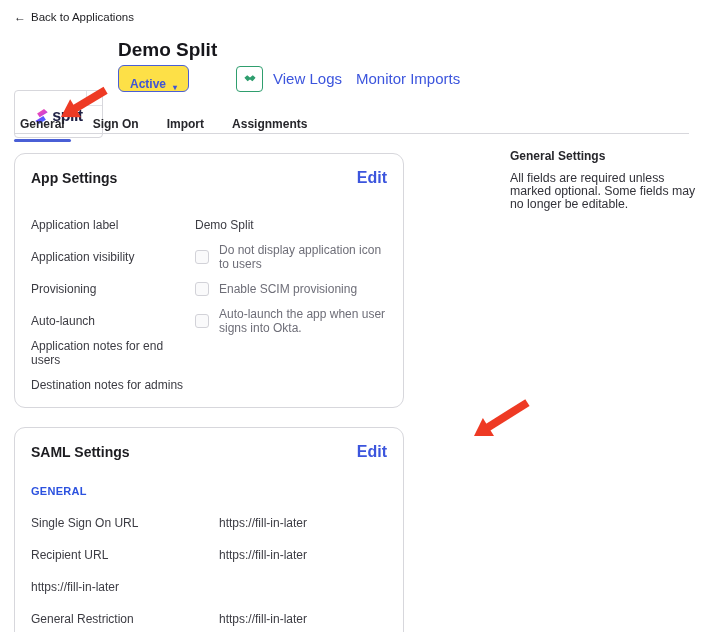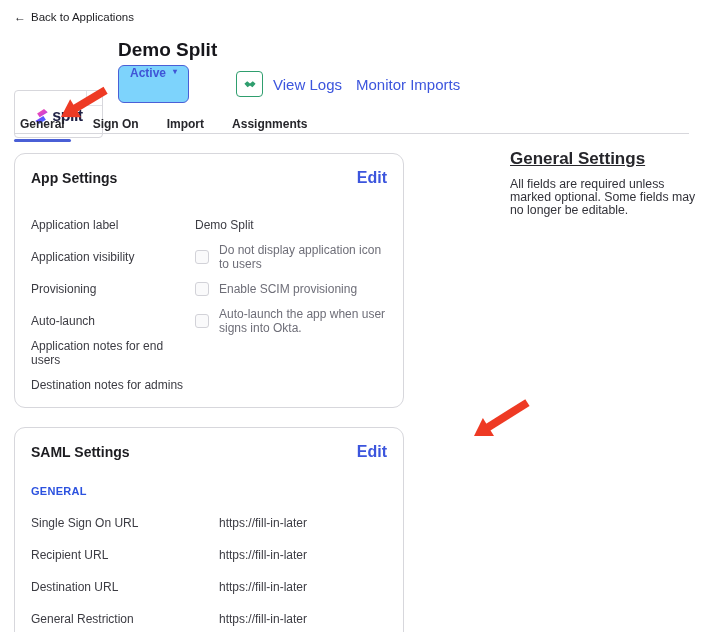--- a/index.html
+++ b/index.html
@@ -45,25 +45,25 @@
 
   .app-title {
     position: absolute; left: 118px; top: 39px;
     font-size: 19px; font-weight: bold; color: #16161b;
   }
   .actions {
     position: absolute; left: 118px; top: 65px;
     display: flex; align-items: center;
   }
   .active-btn {
-    height: 38px; padding: 0 11px;
+    height: 27px; padding: 0 11px;
     border: 1.5px solid #4a5fd6; border-radius: 6px;
-    background: #7dd3fc; color: #3f54d6;
+    background: #fde047; color: #3f54d6;
     font-size: 12px; font-weight: bold;
-    display: flex; align-items: flex-start; gap: 7px;
+    display: flex; align-items: flex-end; gap: 7px;
     cursor: pointer; font-family: inherit;
   }
   .caret { font-size: 8px; position: relative; top: 0.5px; }
   .green-btn {
     width: 27px; height: 26px; margin-left: 47px;
     border: 1.5px solid #2f9e6e; border-radius: 4px;
     background: #fff;
     display: flex; align-items: center; justify-content: center;
     cursor: pointer;
   }
@@ -124,21 +124,21 @@
   .check-label { color: #6e6e78; }
 
   .section-label {
     margin-top: 24px;
     font-size: 11px; font-weight: bold; color: #2c52df;
     letter-spacing: 0.3px;
   }
 
   
   .side-panel { position: absolute; left: 510px; top: 149px; width: 186px; }
-  .side-title { font-size: 17px; font-weight: bold; color: #26262b; text-decoration: underline; }
+  .side-title { font-size: 12px; font-weight: bold; color: #26262b; }
   .side-desc {
     margin-top: 9px; font-size: 12.3px; color: #33333a;
     line-height: 13px;
   }
 
   
   .arrows-overlay {
     position: absolute; left: 0; top: 0;
     pointer-events: none; z-index: 10;
   }
@@ -252,21 +252,20 @@
     <div class="rows rows-saml">
       <div class="row">
         <span class="row-label">Single Sign On URL</span>
         <span class="row-value">https://fill-in-later</span>
       </div>
       <div class="row">
         <span class="row-label">Recipient URL</span>
         <span class="row-value">https://fill-in-later</span>
       </div>
       <div class="row">
-        <span class="row-label">Destination URL</span>
         <span class="row-value">https://fill-in-later</span>
       </div>
       <div class="row">
         <span class="row-label">General Restriction</span>
         <span class="row-value">https://fill-in-later</span>
       </div>
     </div>
   </div>
 
   <div class="side-panel">

